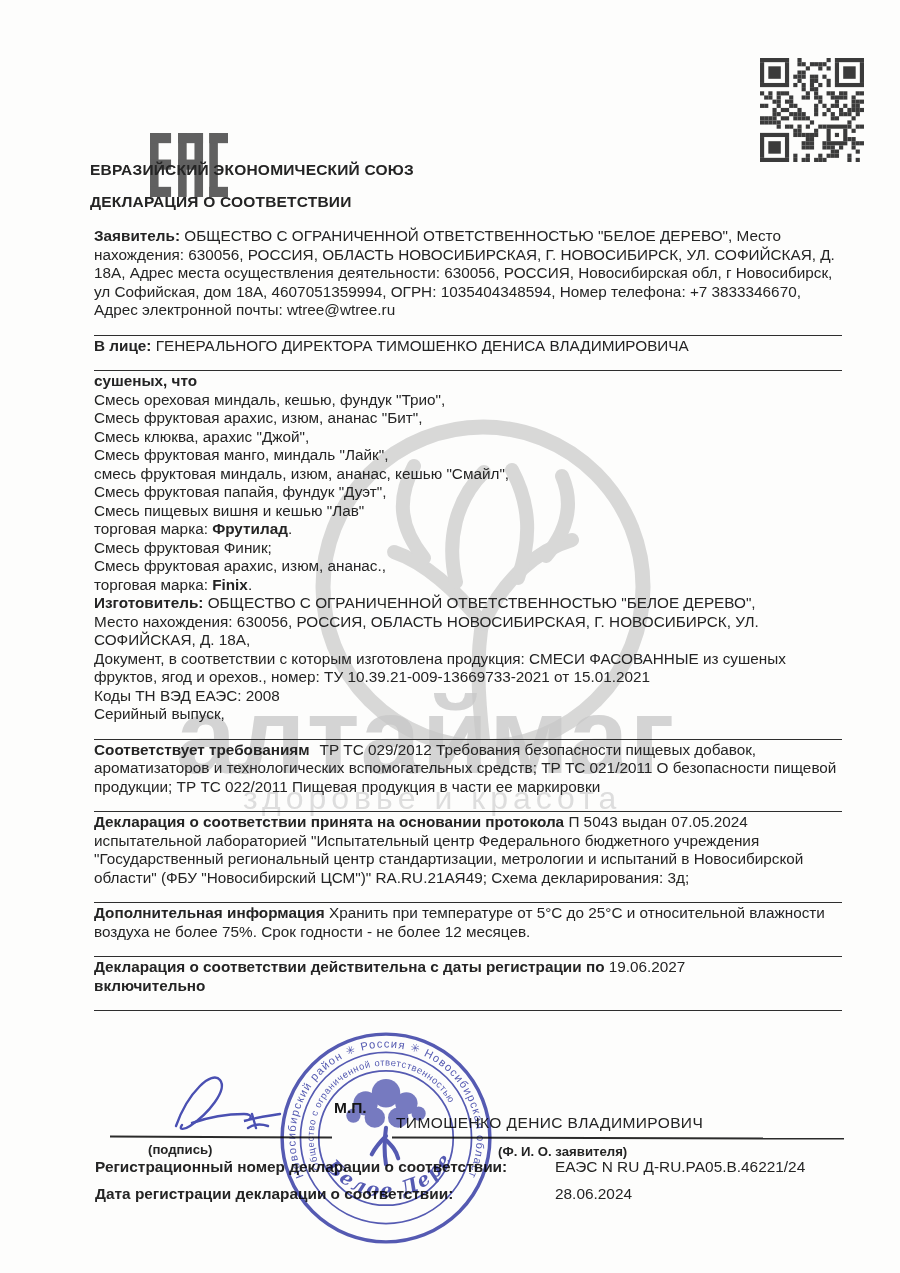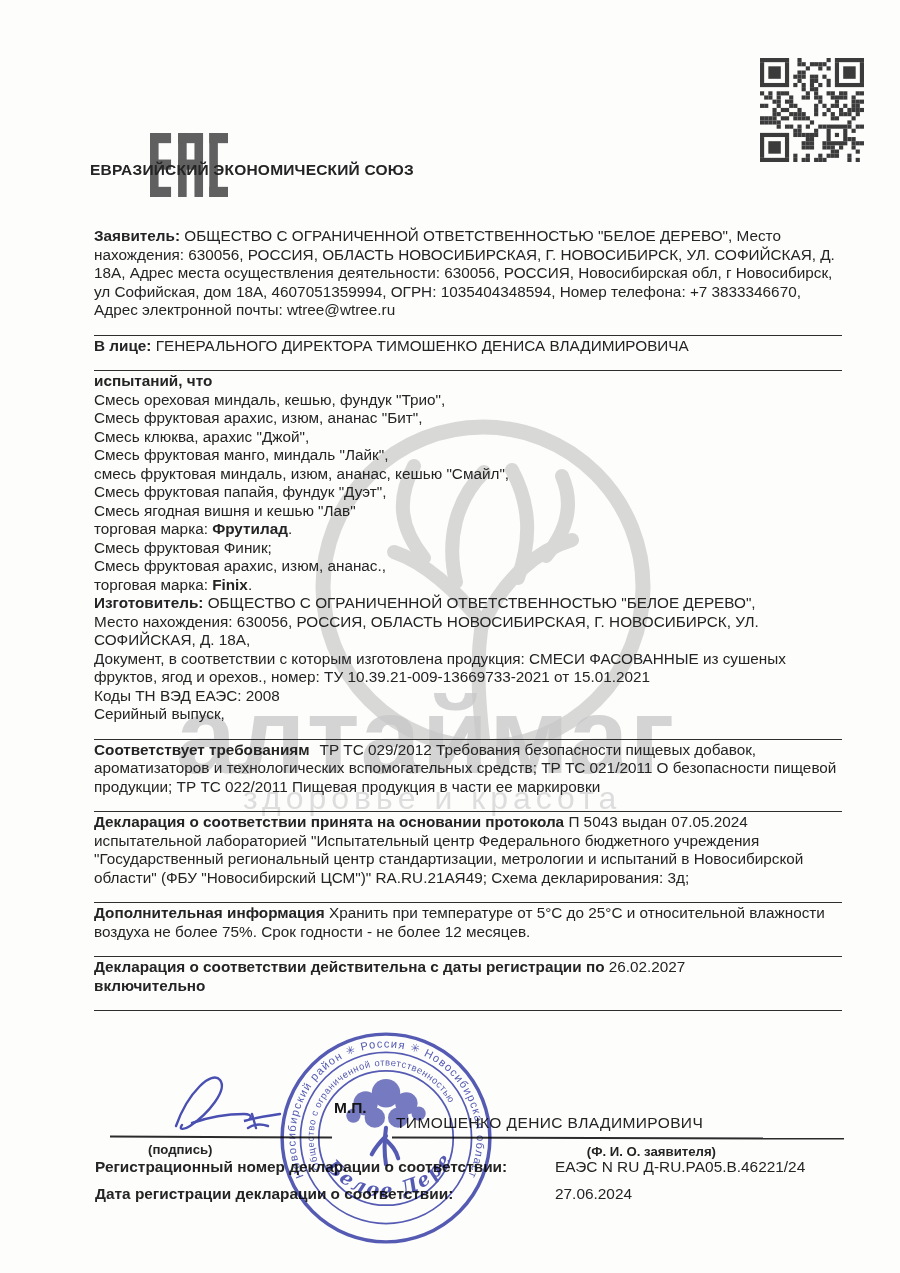--- a/index.html
+++ b/index.html
@@ -28,21 +28,21 @@
            mix-blend-mode:multiply;z-index:4}
   .stamp{position:absolute;left:276px;top:1028px;width:220px;height:220px;color:#474dae;
          opacity:.92;mix-blend-mode:multiply;z-index:4}
   .line{position:absolute;height:2px;background:#2b2b2b;z-index:3}
   #sigline{left:110px;top:1136px;width:222px;transform:rotate(.3deg)}
   #nameline{left:392px;top:1137px;width:452px;transform:rotate(.15deg)}
   .mp{position:absolute;left:334px;top:1099px;font-weight:bold;font-size:15.5px;z-index:5;color:#141414}
   .name{position:absolute;left:396px;top:1114px;font-size:15.5px;letter-spacing:.4px;z-index:3}
   .cap{position:absolute;font-size:13.2px;font-weight:bold;z-index:3}
   #cap1{left:148px;top:1142px;width:120px;}
-  #cap2{left:476px;top:1144px;width:240px;text-align:right}
+  #cap2{left:498px;top:1144px;width:240px;text-align:left}
   
   .reg{position:absolute;left:95px;top:1158px;width:770px;font-size:15.4px;z-index:3}
   .reg-row{display:grid;grid-template-columns:460px 1fr;margin-bottom:9px}
   
   .stamp text{fill:currentColor}
   .stamp .script{font-family:"DejaVu Serif",serif;font-style:italic;font-weight:bold;letter-spacing:2px}
 </style>
 </head>
 <body>
 
@@ -275,54 +275,55 @@
         <rect x="40" y="96" width="4" height="4"></rect>
         <rect x="44" y="96" width="4" height="4"></rect>
         <rect x="52" y="96" width="4" height="4"></rect>
         <rect x="56" y="96" width="4" height="4"></rect>
         <rect x="60" y="96" width="4" height="4"></rect>
         <rect x="84" y="96" width="4" height="4"></rect>
         <rect x="92" y="96" width="4" height="4"></rect>
       </g>
   </svg>
   <div class="hdr-title" id="t1">ЕВРАЗИЙСКИЙ ЭКОНОМИЧЕСКИЙ СОЮЗ</div>
+  <div class="hdr-title" id="t2">ДЕКЛАРАЦИЯ О СООТВЕТСТВИИ</div>
 
   <div class="content">
     <div class="sec"><b>Заявитель: </b><span>ОБЩЕСТВО С ОГРАНИЧЕННОЙ ОТВЕТСТВЕННОСТЬЮ "БЕЛОЕ ДЕРЕВО", Место нахождения: 630056, РОССИЯ, ОБЛАСТЬ НОВОСИБИРСКАЯ, Г. НОВОСИБИРСК, УЛ. СОФИЙСКАЯ, Д. 18А, Адрес места осуществления деятельности: 630056, РОССИЯ, Новосибирская обл, г Новосибирск, ул Софийская, дом 18А, 4607051359994, ОГРН: 1035404348594, Номер телефона: +7 3833346670, Адрес электронной почты: wtree@wtree.ru</span></div>
 
     <div class="sec"><b>В лице: </b><span>ГЕНЕРАЛЬНОГО ДИРЕКТОРА ТИМОШЕНКО ДЕНИСА ВЛАДИМИРОВИЧА</span></div>
 
     <div class="sec">
-      <div><b>испытаний, что</b></div>
+      <div><b>сушеных, что</b></div>
       <div>Смесь ореховая миндаль, кешью, фундук "Трио",</div>
       <div>Смесь фруктовая арахис, изюм, ананас "Бит",</div>
       <div>Смесь клюква, арахис "Джой",</div>
       <div>Смесь фруктовая манго, миндаль "Лайк",</div>
       <div>смесь фруктовая миндаль, изюм, ананас, кешью "Смайл",</div>
       <div>Смесь фруктовая папайя, фундук "Дуэт",</div>
-      <div>Смесь ягодная вишня и кешью "Лав"</div>
+      <div>Смесь пищевых вишня и кешью "Лав"</div>
       <div><span>торговая марка: </span><b>Фрутилад</b><span>.</span></div>
       <div>Смесь фруктовая Финик;</div>
       <div>Смесь фруктовая арахис, изюм, ананас.,</div>
       <div><span>торговая марка: </span><b>Finix</b><span>.</span></div>
       <div><b>Изготовитель: </b><span>ОБЩЕСТВО С ОГРАНИЧЕННОЙ ОТВЕТСТВЕННОСТЬЮ "БЕЛОЕ ДЕРЕВО",</span></div>
       <div>Место нахождения: 630056, РОССИЯ, ОБЛАСТЬ НОВОСИБИРСКАЯ, Г. НОВОСИБИРСК, УЛ. СОФИЙСКАЯ, Д. 18А,</div>
       <div>Документ, в соответствии с которым изготовлена продукция: СМЕСИ ФАСОВАННЫЕ из сушеных фруктов, ягод и орехов., номер: ТУ 10.39.21-009-13669733-2021 от 15.01.2021</div>
       <div>Коды ТН ВЭД ЕАЭС: 2008</div>
       <div>Серийный выпуск,</div>
     </div>
 
     <div class="sec"><b class="gap">Соответствует требованиям</b><span>ТР ТС 029/2012 Требования безопасности пищевых добавок, ароматизаторов и технологических вспомогательных средств; ТР ТС 021/2011 О безопасности пищевой продукции; ТР ТС 022/2011 Пищевая продукция в части ее маркировки</span></div>
 
     <div class="sec"><b>Декларация о соответствии принята на основании протокола </b><span>П 5043 выдан 07.05.2024 испытательной лабораторией "Испытательный центр Федерального бюджетного учреждения "Государственный региональный центр стандартизации, метрологии и испытаний в Новосибирской области" (ФБУ "Новосибирский ЦСМ")" RA.RU.21АЯ49; Схема декларирования: 3д;</span></div>
 
     <div class="sec"><b>Дополнительная информация </b><span>Хранить при температуре от 5°С до 25°С и относительной влажности воздуха не более 75%. Срок годности - не более 12 месяцев.</span></div>
 
     <div class="sec">
-      <div><b>Декларация о соответствии действительна с даты регистрации по </b><span>26.02.2027</span></div>
+      <div><b>Декларация о соответствии действительна с даты регистрации по </b><span>19.06.2027</span></div>
       <div><b>включительно</b></div>
     </div>
   </div>
 
   <svg class="sig-svg" viewBox="0 0 130 70">
     <g fill="none" stroke="currentColor" stroke-width="2.4" stroke-linecap="round">
       <path d="M 8 58 C 20 24 44 2 52 12 C 60 22 40 46 22 58 C 16 62 10 62 14 57"></path>
       <path d="M 24 55 C 44 48 58 46 76 46 C 86 46 84 52 76 53 C 90 49 100 48 112 46"></path>
       <path d="M 84 46 L 88 60 M 80 60 C 86 56 94 56 100 58"></path>
     </g>
@@ -367,17 +368,17 @@
   <div class="cap" id="cap1">(подпись)</div>
   <div class="cap" id="cap2">(Ф. И. О. заявителя)</div>
 
   <div class="reg">
     <div class="reg-row">
       <b>Регистрационный номер декларации о соответствии:</b>
       <span>ЕАЭС N RU Д-RU.РА05.В.46221/24</span>
     </div>
     <div class="reg-row">
       <b>Дата регистрации декларации о соответствии:</b>
-      <span>27.06.2024</span>
+      <span>28.06.2024</span>
     </div>
   </div>
 
 </div>
 
 </body></html>

